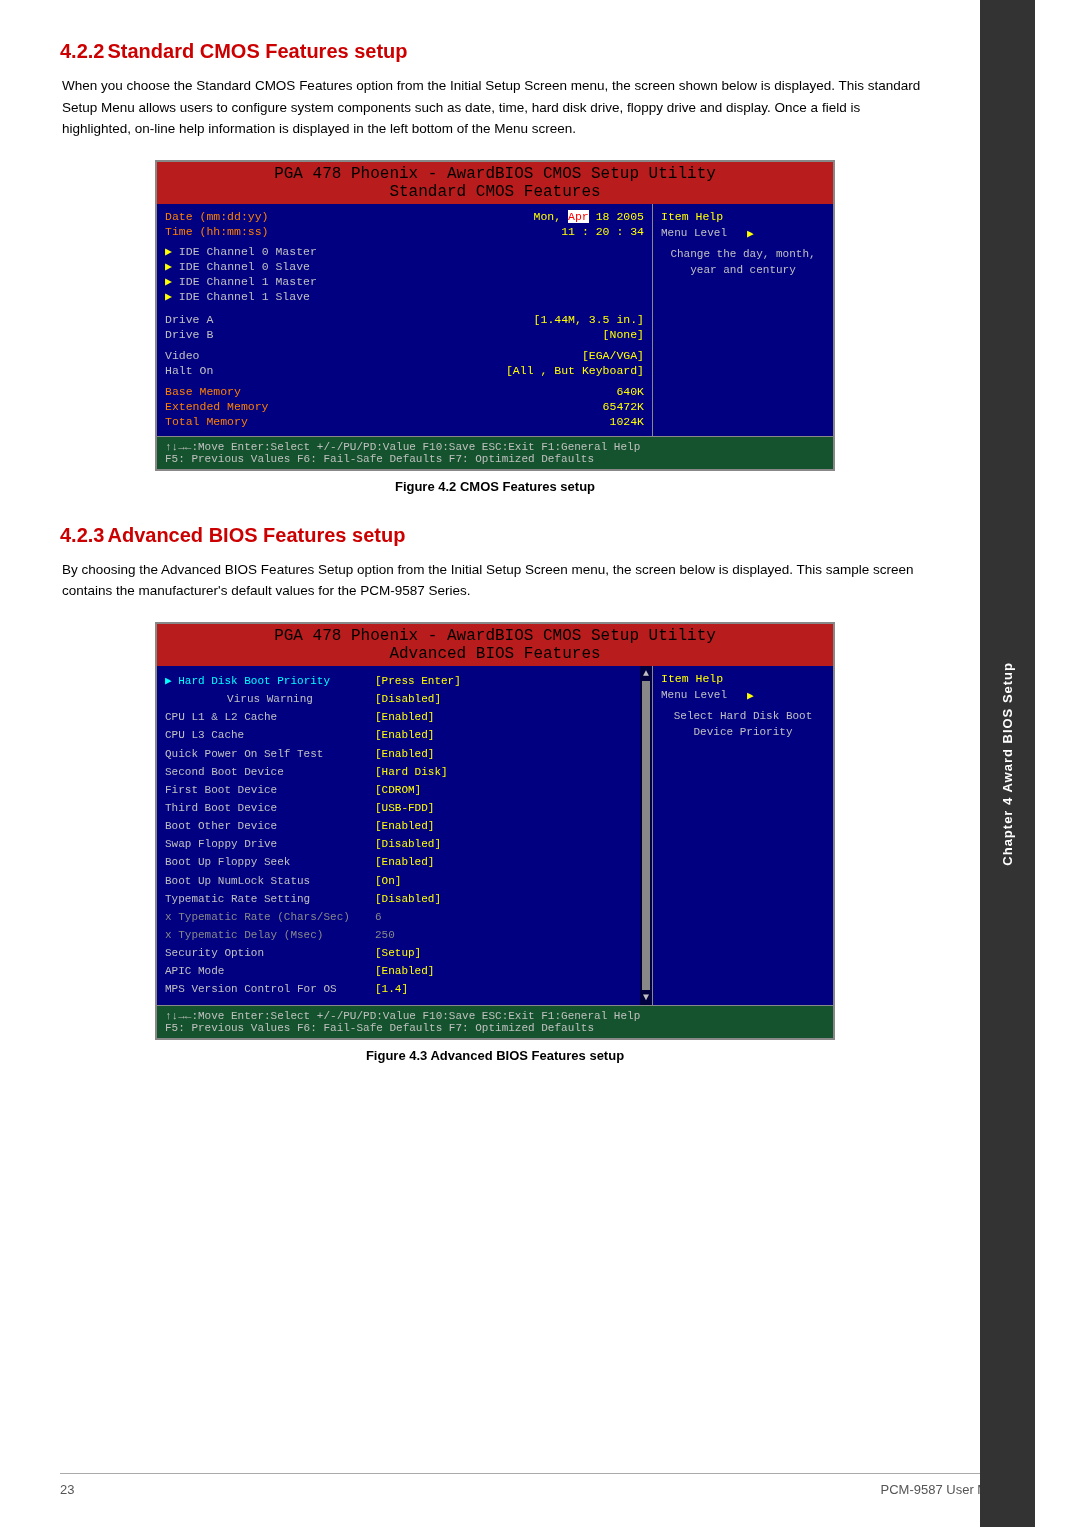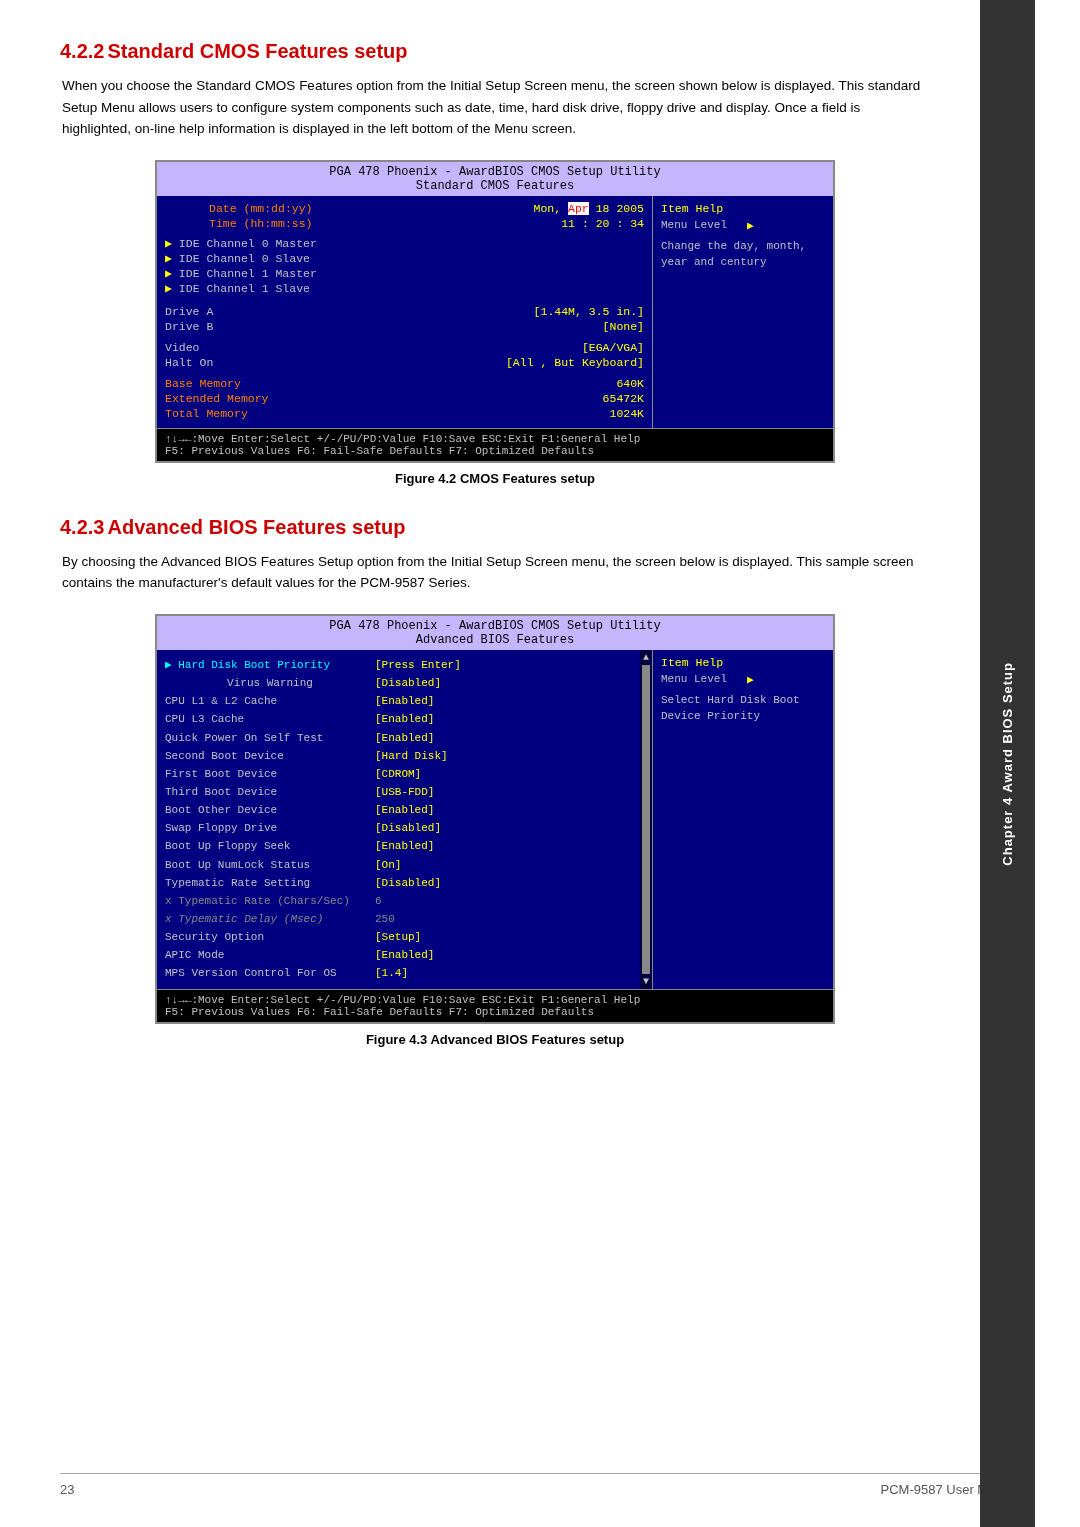--- a/index.html
+++ b/index.html
@@ -80,26 +80,26 @@
       font-size: 12px;
       padding: 0;
       margin: 20px 0 8px 0;
       border: 2px solid #888;
       width: 680px;
       margin-left: auto;
       margin-right: auto;
     }
 
     .bios-title-bar {
-      background: #c4b5fd;
+      background: #b91c1c;
       color: #000;
       text-align: center;
       padding: 3px 6px;
       font-family: 'Courier New', Courier, monospace;
-      font-size: 12px;
+      font-size: 16px;
       font-weight: normal;
     }
 
     .bios-body {
       display: flex;
       background: #000080;
       color: #c0c0c0;
       min-height: 200px;
     }
 
@@ -109,21 +109,21 @@
       border-right: 1px solid #888;
     }
 
     .bios-help-panel {
       width: 180px;
       padding: 6px 8px;
       background: #000080;
     }
 
     .bios-footer {
-      background: #000000;
+      background: #14532d;
       color: #c0c0c0;
       font-family: 'Courier New', Courier, monospace;
       font-size: 11px;
       padding: 4px 8px;
       border-top: 1px solid #888;
     }
 
     .bios-row {
       display: flex;
       justify-content: space-between;
@@ -138,21 +138,20 @@
     .bios-row-value {
       color: #ffff00;
     }
 
     .bios-row-label-highlight {
       color: #ff8000;
     }
 
     .bios-date-time {
       color: #ff8000;
-      margin-left: 44px;
     }
 
     .bios-date-value {
       color: #ffff00;
     }
 
     .bios-date-value .highlight {
       color: #ff0000;
       background: #c0c0c0;
     }
@@ -160,20 +159,21 @@
     .bios-help-title {
       color: #ffff00;
       font-size: 11.5px;
       margin-bottom: 4px;
     }
 
     .bios-help-text {
       color: #c0c0c0;
       font-size: 11px;
       line-height: 1.5;
+      text-align: center;
     }
 
     .bios-menu-level {
       display: flex;
       align-items: center;
       gap: 20px;
       margin-bottom: 6px;
     }
 
     .bios-menu-level-text {
@@ -377,21 +377,21 @@
               </div>
               <div style="display: flex; font-size: 11px; line-height: 1.65; font-family: &quot;Courier New&quot;, monospace;">
                 <span style="width: 210px; flex-shrink: 0; color: rgb(192, 192, 192);">  Typematic Rate Setting</span>
                 <span style="color: rgb(255, 255, 0);">[Disabled]</span>
               </div>
               <div style="display: flex; font-size: 11px; line-height: 1.65; font-family: &quot;Courier New&quot;, monospace;">
                 <span style="width: 210px; flex-shrink: 0; color: rgb(136, 136, 136);">x Typematic Rate (Chars/Sec)</span>
                 <span style="color: rgb(136, 136, 136);">6</span>
               </div>
               <div style="display: flex; font-size: 11px; line-height: 1.65; font-family: &quot;Courier New&quot;, monospace;">
-                <span style="width: 210px; flex-shrink: 0; color: rgb(136, 136, 136); font-style: italic;">x Typematic Delay (Msec)</span>
+                <span style="width: 210px; flex-shrink: 0; color: rgb(136, 136, 136);">x Typematic Delay (Msec)</span>
                 <span style="color: rgb(136, 136, 136);">250</span>
               </div>
               <div style="display: flex; font-size: 11px; line-height: 1.65; font-family: &quot;Courier New&quot;, monospace;">
                 <span style="width: 210px; flex-shrink: 0; color: rgb(192, 192, 192);">  Security Option</span>
                 <span style="color: rgb(255, 255, 0);">[Setup]</span>
               </div>
               <div style="display: flex; font-size: 11px; line-height: 1.65; font-family: &quot;Courier New&quot;, monospace;">
                 <span style="width: 210px; flex-shrink: 0; color: rgb(192, 192, 192);">  APIC Mode</span>
                 <span style="color: rgb(255, 255, 0);">[Enabled]</span>
               </div>

